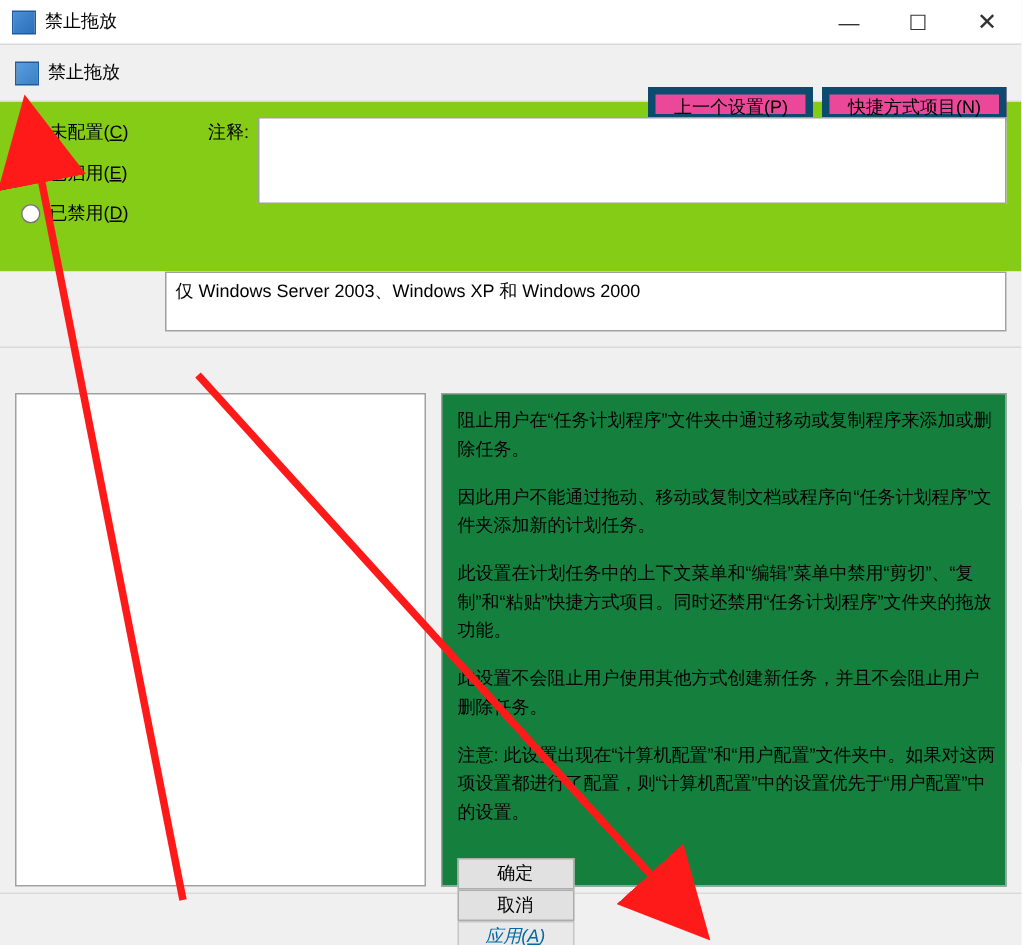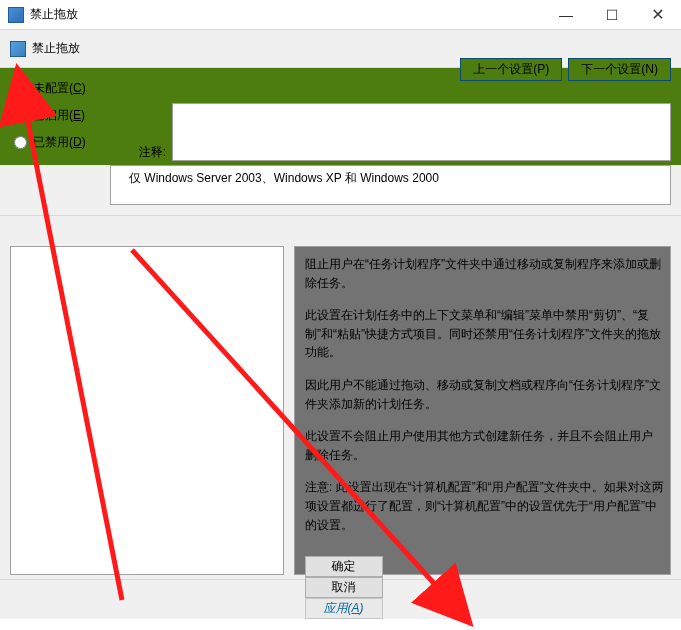--- a/index.html
+++ b/index.html
@@ -48,31 +48,31 @@
     margin-right: 6px;
     background: linear-gradient(135deg,#5aa0e0,#3a7fbf);
     border: 1px solid #235a9a;
   }
   .subheader .spacer { flex: 1; }
   .nav-btn {
     height: 23px;
     min-width: 92px;
     padding: 0 12px;
     margin-left: 6px;
-    background: #4d7c0f;
-    border: 1px solid #0c4a6e;
+    background: #ec4899;
+    border: 5px solid #0c4a6e;
     font: inherit;
     cursor: pointer;
     margin-top: 41px;
   }
   .config-row {
     display: flex;
-    align-items: flex-end;
-    padding: 10px 10px 4px 10px;
-    background: #4d7c0f;
+    align-items: flex-start;
+    padding: 10px 10px 20px 10px;
+    background: #84cc16;
   }
   .radio-col {
     width: 100px;
     padding-top: 2px;
   }
   .radio-opt {
     display: flex; align-items: center;
     margin-bottom: 10px;
     cursor: pointer;
   }
@@ -99,21 +99,21 @@
     align-items: flex-start;
     padding: 0 10px 10px 10px;
     background: #f0f0f0;
     border-bottom: 1px solid #d9d9d9;
   }
   .platform-box {
     flex: 1;
     height: 40px;
     border: 1px solid #a0a0a0;
     background: #fff;
-    padding: 4px 18px;
+    padding: 4px 6px;
     overflow-y: scroll;
   }
   .splitter-row {
     display: flex;
     height: 26px;
     background: #f0f0f0;
   }
   .options-head {
     width: 290px;
     padding: 6px 10px 0 10px;
@@ -136,21 +136,21 @@
     border: 1px solid #a0a0a0;
     background: #fff;
   }
   .help-pane {
     flex: 1;
     padding: 4px 10px 4px 4px;
   }
   .help-inner {
     width: 100%; height: 100%;
     border: 1px solid #a0a0a0;
-    background: #737373;
+    background: #15803d;
     padding: 8px 6px 8px 10px;
     overflow-y: scroll;
     line-height: 1.55;
   }
   .help-inner p { margin: 0 0 14px 0; }
   .footer {
     height: 40px;
     display: flex;
     align-items: center;
     justify-content: flex-end;
@@ -195,21 +195,21 @@
 </div>
 
 <div class="subheader">
   <div class="icon"></div>
   <div>禁止拖放</div>
   <div class="spacer"></div>
   <button class="nav-btn">
     <span>上一个设置(P)</span>
   </button>
   <button class="nav-btn">
-    <span>下一个设置(N)</span>
+    <span>快捷方式项目(N)</span>
   </button>
 </div>
 
 <div class="config-row">
   <div class="radio-col">
     <label class="radio-opt">
       <input type="radio" name="state" checked="" style="">
       <span><span>未配置</span>(<span class="ul">C</span>)</span>
     </label>
     <label class="radio-opt">
@@ -235,22 +235,22 @@
 <div class="splitter-row">
 </div>
 
 <div class="panes">
   <div class="options-pane">
     <div class="options-inner"></div>
   </div>
   <div class="help-pane">
     <div class="help-inner">
       <p>阻止用户在“任务计划程序”文件夹中通过移动或复制程序来添加或删除任务。</p>
+      <p>因此用户不能通过拖动、移动或复制文档或程序向“任务计划程序”文件夹添加新的计划任务。</p>
       <p>此设置在计划任务中的上下文菜单和“编辑”菜单中禁用“剪切”、“复制”和“粘贴”快捷方式项目。同时还禁用“任务计划程序”文件夹的拖放功能。</p>
-      <p>因此用户不能通过拖动、移动或复制文档或程序向“任务计划程序”文件夹添加新的计划任务。</p>
       <p>此设置不会阻止用户使用其他方式创建新任务，并且不会阻止用户删除任务。</p>
       <p>注意: 此设置出现在“计算机配置”和“用户配置”文件夹中。如果对这两项设置都进行了配置，则“计算机配置”中的设置优先于“用户配置”中的设置。</p>
     </div>
   </div>
 </div>
 
 <div class="footer">
   <button><span>确定</span></button>
   <button><span>取消</span></button>
   <button disabled="">

